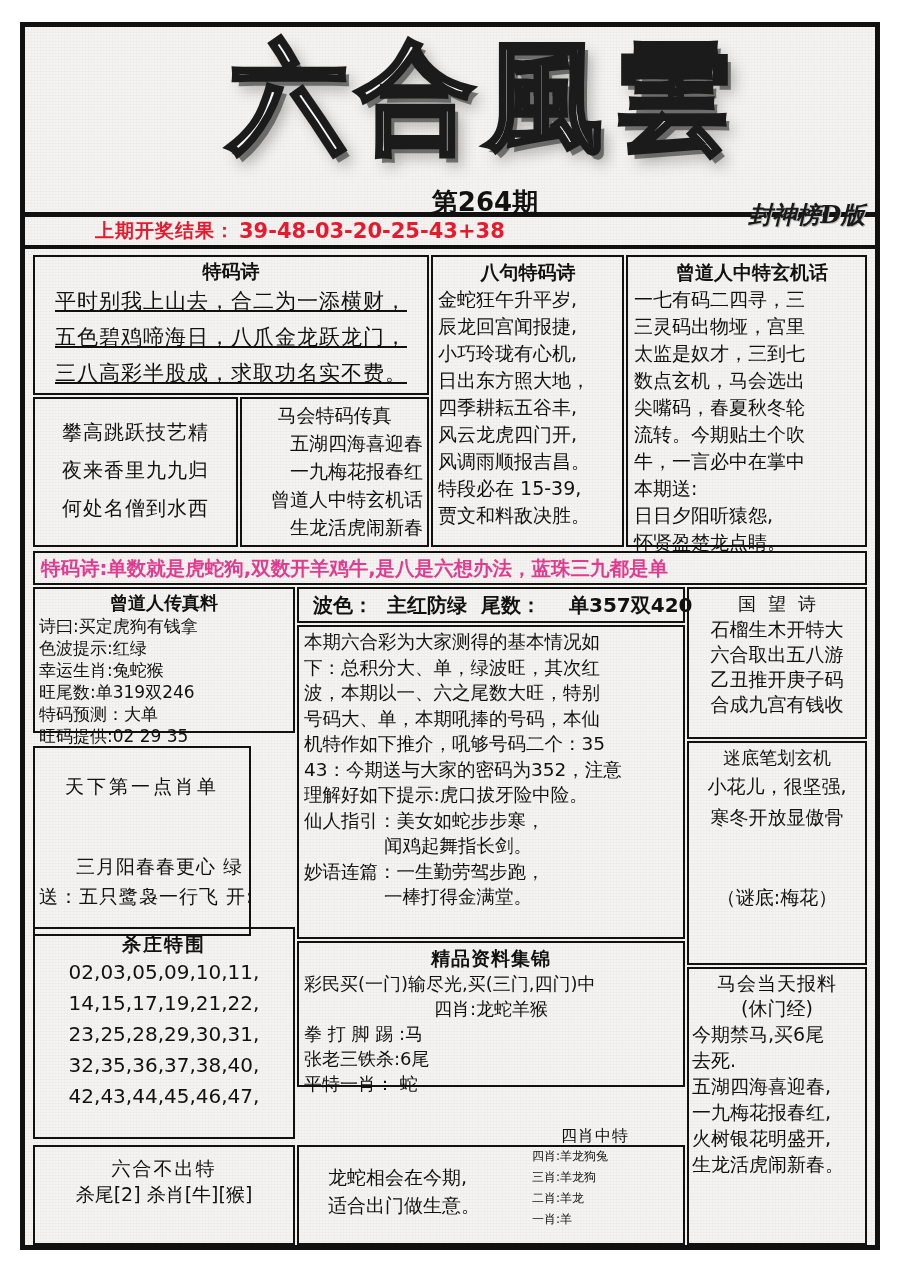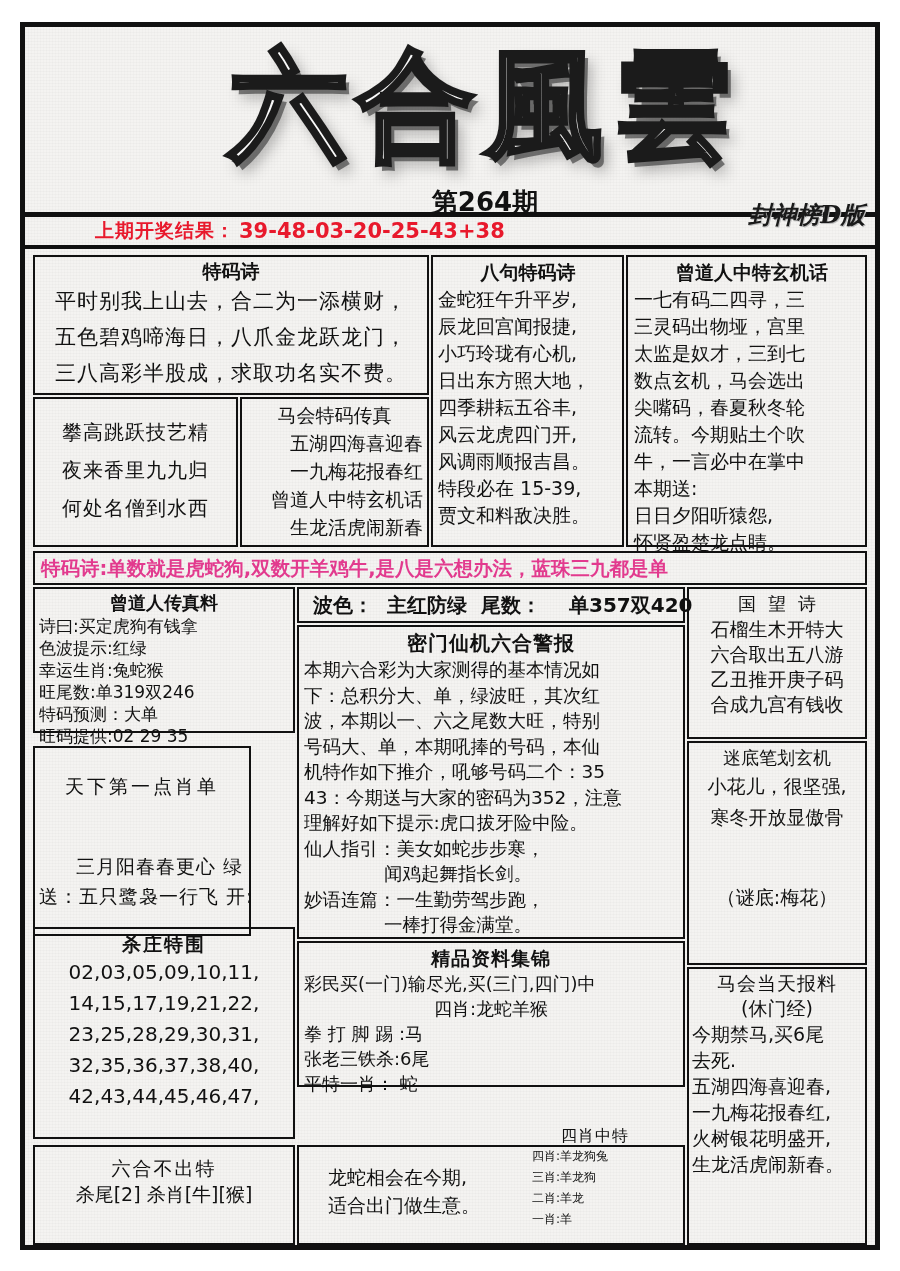--- a/index.html
+++ b/index.html
@@ -38,21 +38,21 @@
   
   #masthead{
     left:0;top:0;width:850px;height:190px;
     border-bottom:5px solid #111;
   }
   .logo{
     position:absolute;
     left:150px;top:10px;
     width:620px;height:140px;
     display:flex;align-items:center;justify-content:center;
-    font-family:Liberation Serif, serif;
+    font-family:Liberation Mono, monospace;
     font-weight:bold;
     font-size:118px;
     line-height:1;
     letter-spacing:10px;
     color:#fafafa;
     -webkit-text-stroke:4px #1b1b1b;
     text-shadow:
        5px 6px 0 rgba(60,60,60,0.65),
        8px 10px 14px rgba(80,80,80,0.45);
     white-space:nowrap;
@@ -81,21 +81,21 @@
     padding-left:70px;
   }
   #resultbar .lbl{font-size:19px;font-weight:bold;color:#e8192c;letter-spacing:1px;}
   #resultbar .nums{font-size:21px;font-weight:bold;color:#e8192c;margin-left:4px;
     font-family:"DejaVu Sans","Liberation Sans",sans-serif;}
 
   .cn{font-family:"DejaVu Sans","Liberation Sans",sans-serif;color:#111;}
 
   #poem1{left:8px;top:228px;width:396px;height:140px;padding:2px 6px 0 6px;}
   #poem1 .h{font-size:19px;font-weight:bold;text-align:center;line-height:24px;}
-  #poem1 .l{font-size:21px;line-height:36px;letter-spacing:1px;white-space:nowrap;text-align:center;}
+  #poem1 .l{font-size:21px;line-height:36px;letter-spacing:1px;white-space:nowrap;text-align:center;text-decoration:underline;}
 
   #poem2{left:8px;top:370px;width:205px;height:150px;padding:14px 4px 0 4px;}
   #poem2 .l{font-size:20px;line-height:38px;text-align:center;letter-spacing:1px;white-space:nowrap;}
 
   #poem3{left:215px;top:370px;width:189px;height:150px;padding:2px 4px 0 4px;}
   #poem3 .h{font-size:19px;line-height:28px;text-align:center;white-space:nowrap;}
   #poem3 .l{font-size:19px;line-height:28px;text-align:right;white-space:nowrap;}
 
   #poem4{left:406px;top:228px;width:193px;height:292px;padding:2px 4px 0 5px;}
   #poem4 .h{font-size:19px;font-weight:bold;text-align:center;line-height:27px;}
@@ -268,21 +268,20 @@
       <div class="l">32,35,36,37,38,40,</div>
       <div class="l">42,43,44,45,46,47,</div>
     </div>
 
     <div class="abs bx cn" id="liuhe">
       <div class="h">六合不出特</div>
       <div class="l">杀尾[2] 杀肖[牛][猴]</div>
     </div>
 
     <div class="abs bx cn" id="mimen">
-      <div class="h">密门仙机六合警报</div>
       <div class="l">本期六合彩为大家测得的基本情况如</div>
       <div class="l">下：总积分大、单，绿波旺，其次红</div>
       <div class="l">波，本期以一、六之尾数大旺，特别</div>
       <div class="l">号码大、单，本期吼捧的号码，本仙</div>
       <div class="l">机特作如下推介，吼够号码二个：35</div>
       <div class="l">43：今期送与大家的密码为352，注意</div>
       <div class="l">理解好如下提示:虎口拔牙险中险。</div>
       <div class="l"><span>仙人指引：</span><span>美女如蛇步步寒，</span></div>
       <div class="l ind">闻鸡起舞指长剑。</div>
       <div class="l"><span>妙语连篇：</span><span>一生勤劳驾步跑，</span></div>

